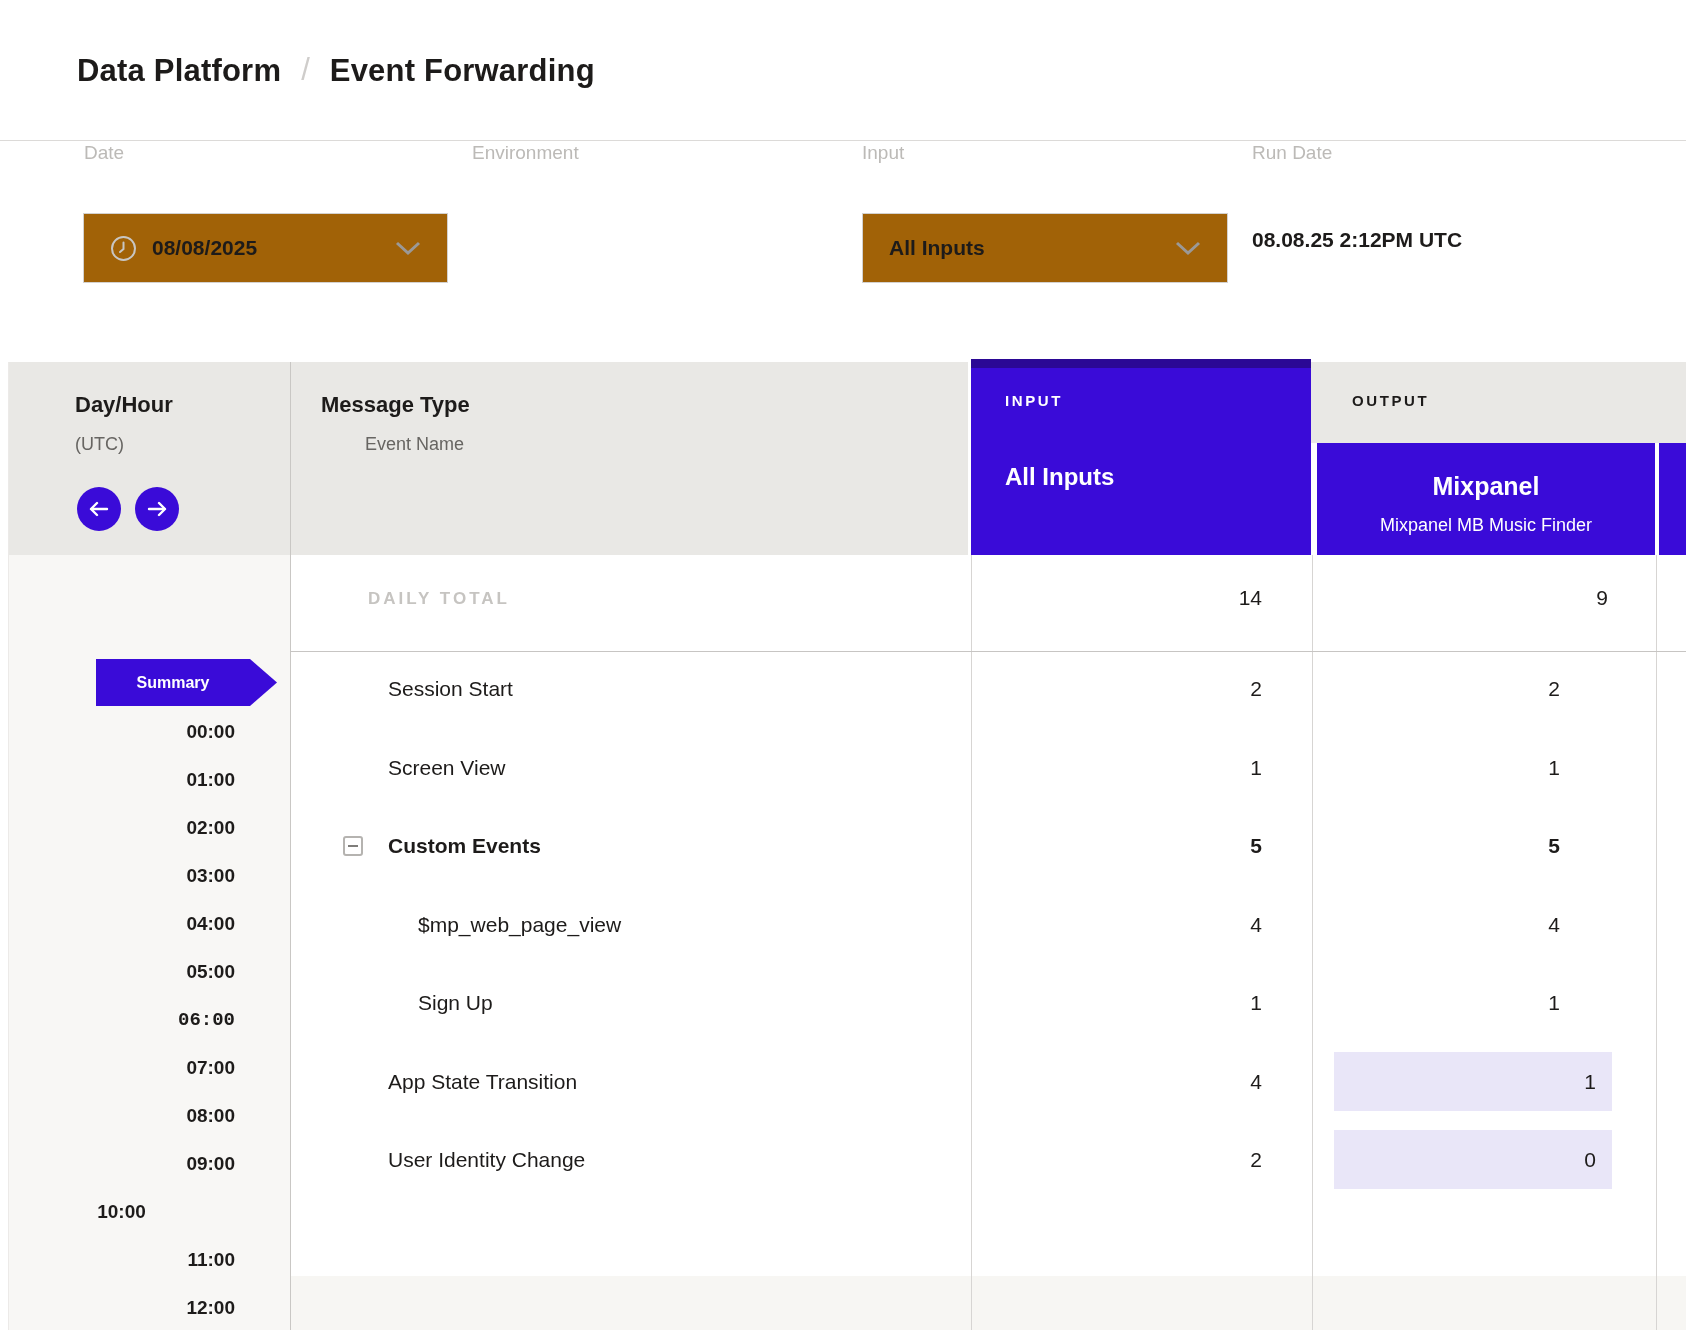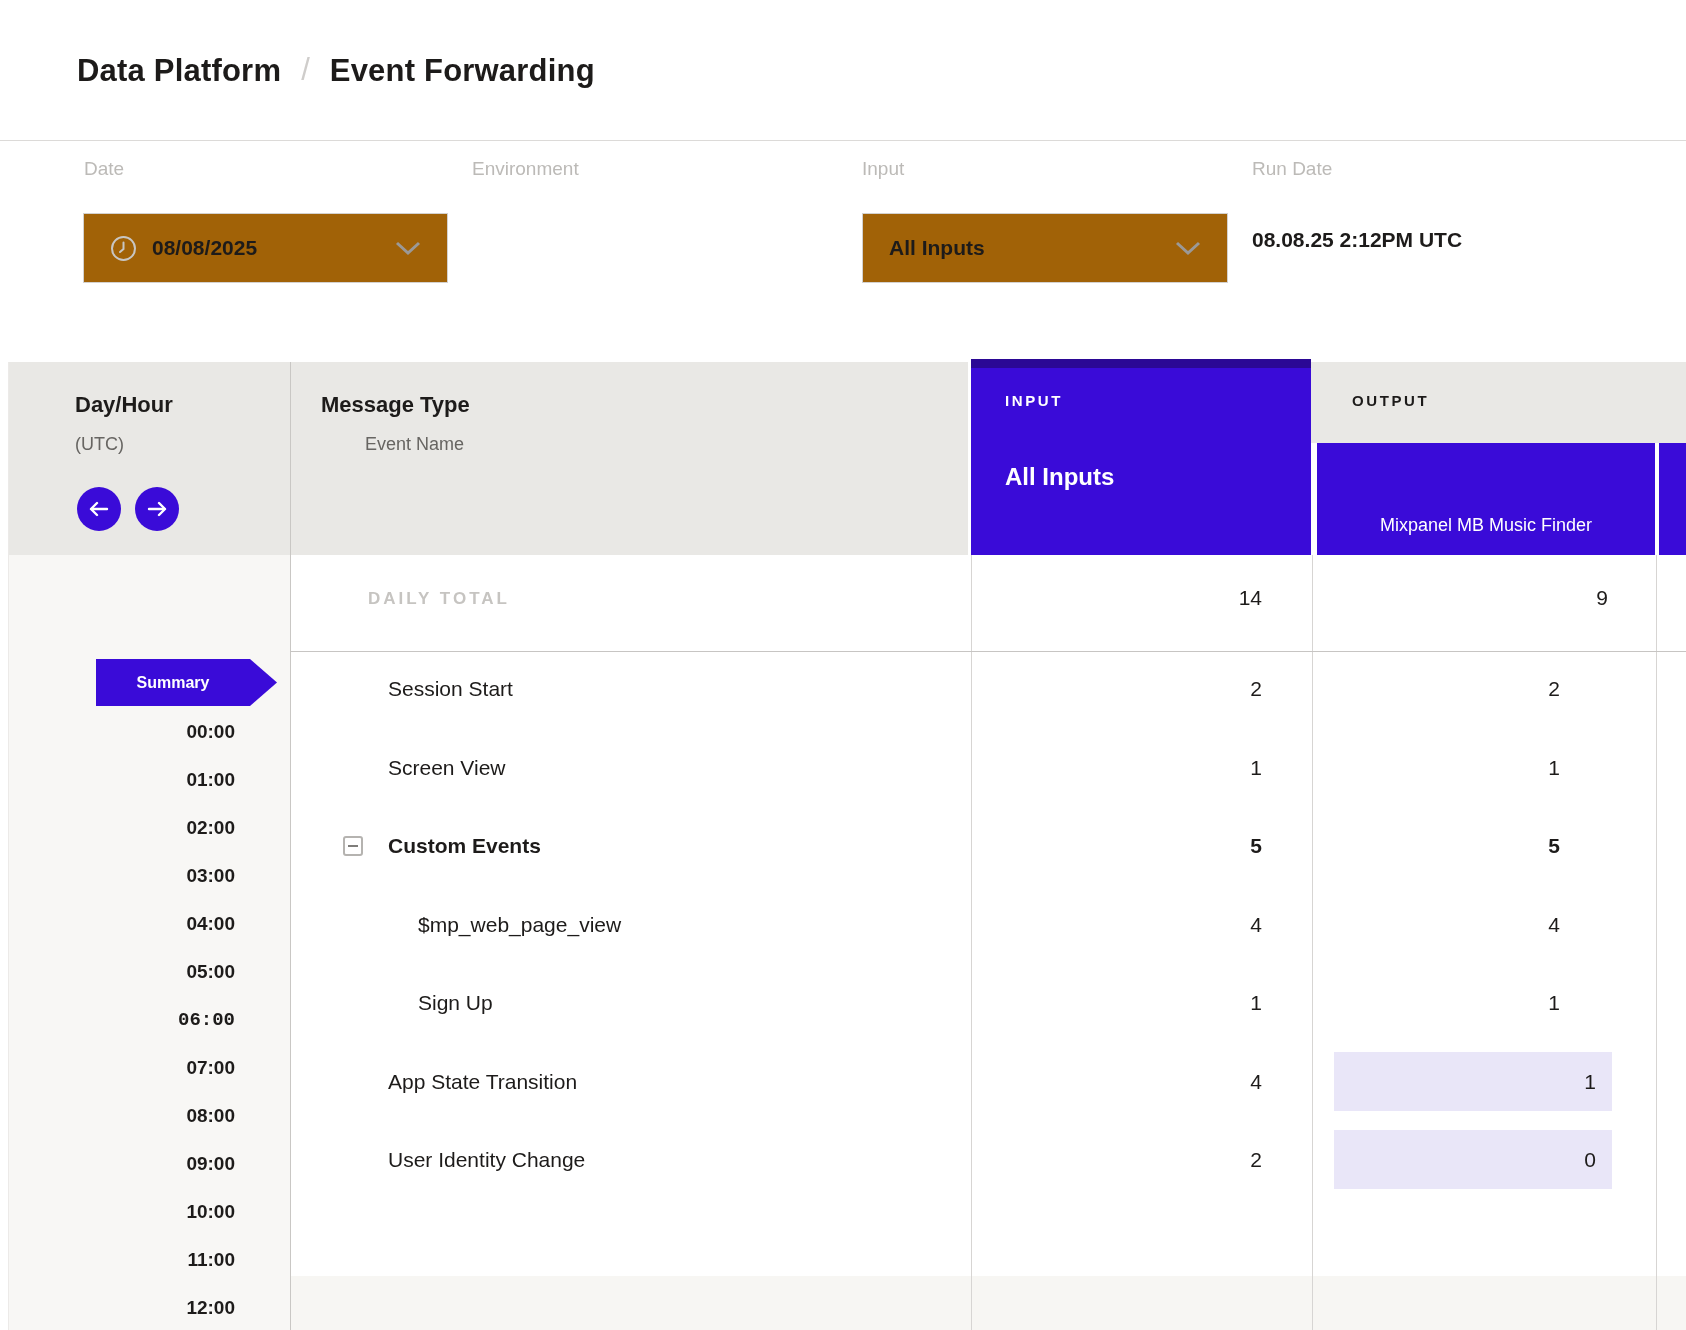--- a/index.html
+++ b/index.html
@@ -21,21 +21,21 @@
   .page{position:relative;width:1686px;height:1330px;background:#fff;overflow:hidden;}
 
   
   .topbar{position:absolute;left:0;top:0;width:1686px;height:141px;background:#fff;border-bottom:1px solid #dcdad8;}
   .breadcrumb{position:absolute;left:77px;top:0;height:141px;display:flex;align-items:center;gap:20px;}
   .crumb{font-size:31px;font-weight:600;letter-spacing:.2px;}
   .crumb-sep{font-size:31px;font-weight:300;color:#cfcdcb;transform:translateY(-1px);}
 
   
   .filterbar{position:absolute;left:0;top:142px;width:1686px;height:193px;background:#fff;}
-  .flabel{position:absolute;top:16px;font-size:19px;color:var(--label-gray);}
+  .flabel{position:absolute;top:0;font-size:19px;color:var(--label-gray);}
   .fselect{position:absolute;top:71px;height:70px;background:#a16207;border:1px solid #d3d1cf;display:flex;align-items:center;padding:0 26px;cursor:pointer;}
   .fselect .val{font-size:21px;font-weight:700;white-space:nowrap;}
   .fselect .chev{margin-left:auto;flex:0 0 auto;}
   .clock{margin-right:15px;flex:0 0 auto;}
   .rundate{position:absolute;top:86px;font-size:21px;font-weight:700;white-space:nowrap;}
 
   
   .grid{position:absolute;left:0;top:335px;width:1686px;height:995px;}
   .abs{position:absolute;margin-top:24px;}
 
@@ -153,20 +153,21 @@
     <div class="abs mt-sub">Event Name</div>
 
     <div class="abs white-gap" style="left:968px;top:3px;width:3px;height:193px"></div>
     <div class="abs input-block">
       <div class="group-label">INPUT</div>
       <div class="input-name">All Inputs</div>
     </div>
 
     <div class="abs group-label output-label">OUTPUT</div>
     <div class="abs mixpanel-block">
+      <div class="mixpanel-title">Mixpanel</div>
       <div class="mixpanel-sub">Mixpanel MB Music Finder</div>
     </div>
     <div class="abs partial-block"></div>
     <div class="abs white-gap" style="left:1311px;top:84px;width:6px;height:112px"></div>
     <div class="abs white-gap" style="left:1655px;top:84px;width:4px;height:112px"></div>
 
     <div class="abs vline" style="left:290px;top:3px;height:992px;background:#c9c7c4"></div>
     <div class="abs vline" style="left:971px;top:196px;height:799px"></div>
     <div class="abs vline" style="left:1312px;top:196px;height:799px"></div>
     <div class="abs vline" style="left:1656px;top:196px;height:799px"></div>
@@ -182,21 +183,21 @@
         <div class="abs hour-label" style="top: 359px;">00:00</div>
         <div class="abs hour-label" style="top: 407px;">01:00</div>
         <div class="abs hour-label" style="top: 455px;">02:00</div>
         <div class="abs hour-label" style="top: 503px;">03:00</div>
         <div class="abs hour-label" style="top: 551px;">04:00</div>
         <div class="abs hour-label" style="top: 599px;">05:00</div>
         <div class="abs hour-label" style="top: 647px; font-family: Liberation Mono, monospace;">06:00</div>
         <div class="abs hour-label" style="top: 695px;">07:00</div>
         <div class="abs hour-label" style="top: 743px;">08:00</div>
         <div class="abs hour-label" style="top: 791px;">09:00</div>
-        <div class="abs hour-label" style="top: 839px;">10:00</div>
+        <div class="abs hour-label" style="top: 839px; text-align: center;">10:00</div>
         <div class="abs hour-label" style="top: 887px;">11:00</div>
         <div class="abs hour-label" style="top: 935px;">12:00</div>
         <div class="abs hour-label" style="top: 983px;">13:00</div>
       </div>
     <div id="rows-layer">
         <div class="abs erow" style="top: 315px;">
 
     <span class="ename">Session Start</span>
     <span class="eval in-val">2</span>
     <span class="eval out-val">2</span>

